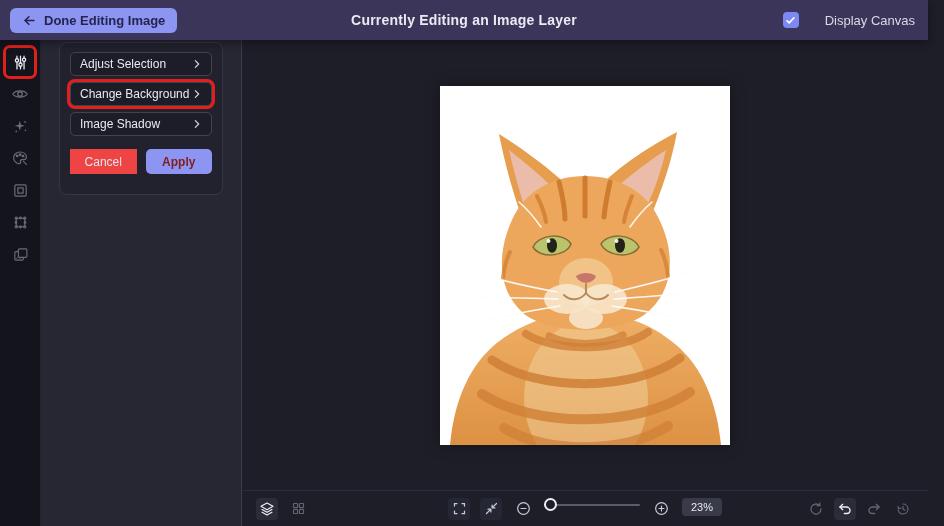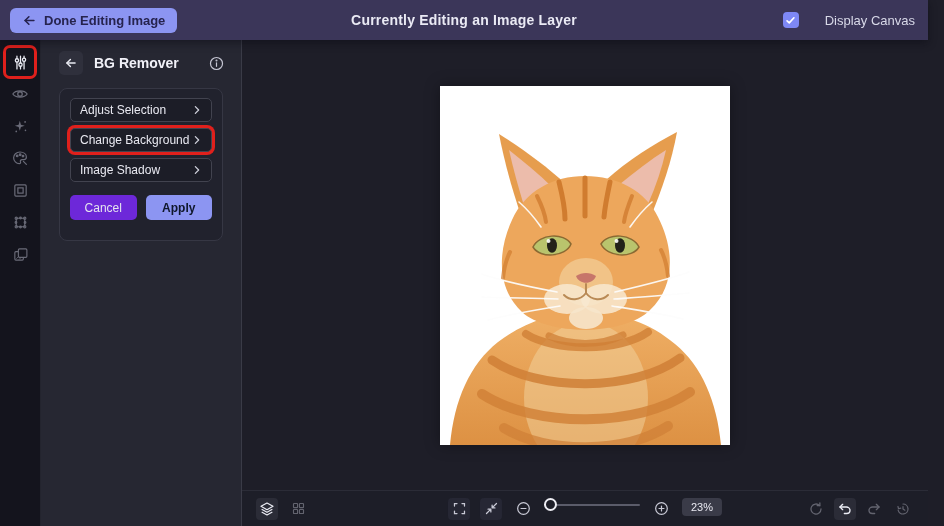--- a/index.html
+++ b/index.html
@@ -43,23 +43,23 @@
               display:flex; align-items:center; }
   .panel-card { margin:2px 18px 0 18px; background:#21222D; border:1px solid #363744;
                 border-radius:8px; padding:9px 10px 20px 10px; }
   .panel-item { height:24px; background:#1C1D27; border:1px solid #42434F; border-radius:5px;
                 display:flex; align-items:center; justify-content:space-between;
                 padding:0 9px; margin-bottom:6px; color:#E9E9F1; font-size:12px;
                 cursor:pointer; width:100%; font-family:inherit; }
   .panel-item.annotated { box-shadow:0 0 0 3px #E0201C; position:relative; }
   .panel-item .chev { color:#CFD0DB; display:flex; }
   .panel-actions { display:flex; gap:9px; margin-top:13px; }
-  .cancel-btn { flex:1; height:25px; background:#6d28d9; color:#E5E5EE; border:none;
-                border-radius:5px; font-size:12px; cursor:pointer; font-family:inherit; }
-  .apply-btn  { flex:1; height:25px; background:#8C95F2; color:#0f172a; border:none;
+  .cancel-btn { flex:1; height:25px; background:#ef4444; color:#E5E5EE; border:none;
+                border-radius:0; font-size:12px; cursor:pointer; font-family:inherit; }
+  .apply-btn  { flex:1; height:25px; background:#8C95F2; color:#7f1d1d; border:none;
                 border-radius:5px; font-size:12px; font-weight:bold; cursor:pointer;
                 font-family:inherit; }
 
   
   .canvas-area { position:absolute; top:40px; left:242px; right:0; bottom:36px;
                  background:#1E1E28; display:flex; align-items:center; justify-content:center; }
   .artboard { width:290px; height:359px; background:#fff; box-shadow:0 0 14px rgba(0,0,0,.35); }
   .artboard svg { display:block; width:100%; height:100%; }
 
   
@@ -180,40 +180,20 @@
         <svg width="17" height="17" viewBox="0 0 24 24" fill="none" stroke="currentColor" stroke-width="1.6">
             <rect x="4" y="8" width="12" height="12" rx="1.5"></rect>
             <path d="M6 18l8-8M10 19l6-6" stroke-width="1.1"></path>
             <rect x="9" y="4" width="12" height="12" rx="1.5" fill="#14141D"></rect>
           </svg>
       </span>
     </div>
   </div>
 
   <div class="panel">
-    <div class="panel-header">
-      <button class="back-btn">
-        <span style="display:flex;">
-          <svg width="14" height="14" viewBox="0 0 24 24" fill="none" stroke="currentColor" stroke-width="2.4" stroke-linecap="round" stroke-linejoin="round">
-              <path d="M19 12H5"></path>
-              <path d="M11 6l-6 6 6 6"></path>
-            </svg>
-        </span>
-      </button>
-      <span class="panel-title">BG Remover</span>
-      <button class="info-btn">
-        <span style="display:flex;">
-          <svg width="17" height="17" viewBox="0 0 24 24" fill="none" stroke="currentColor" stroke-width="1.7" stroke-linecap="round">
-              <circle cx="12" cy="12" r="8.5"></circle>
-              <path d="M12 11v5"></path>
-              <circle cx="12" cy="7.8" r="0.6" fill="currentColor"></circle>
-            </svg>
-        </span>
-      </button>
-    </div>
     <div class="panel-card">
       <button class="panel-item">
         <span>Adjust Selection</span>
         <span class="chev">
           <svg width="10" height="10" viewBox="0 0 24 24" fill="none" stroke="currentColor" stroke-width="3" stroke-linecap="round" stroke-linejoin="round">
               <path d="M8 4l8 8-8 8"></path>
             </svg>
         </span>
       </button>
       <button class="panel-item annotated">

